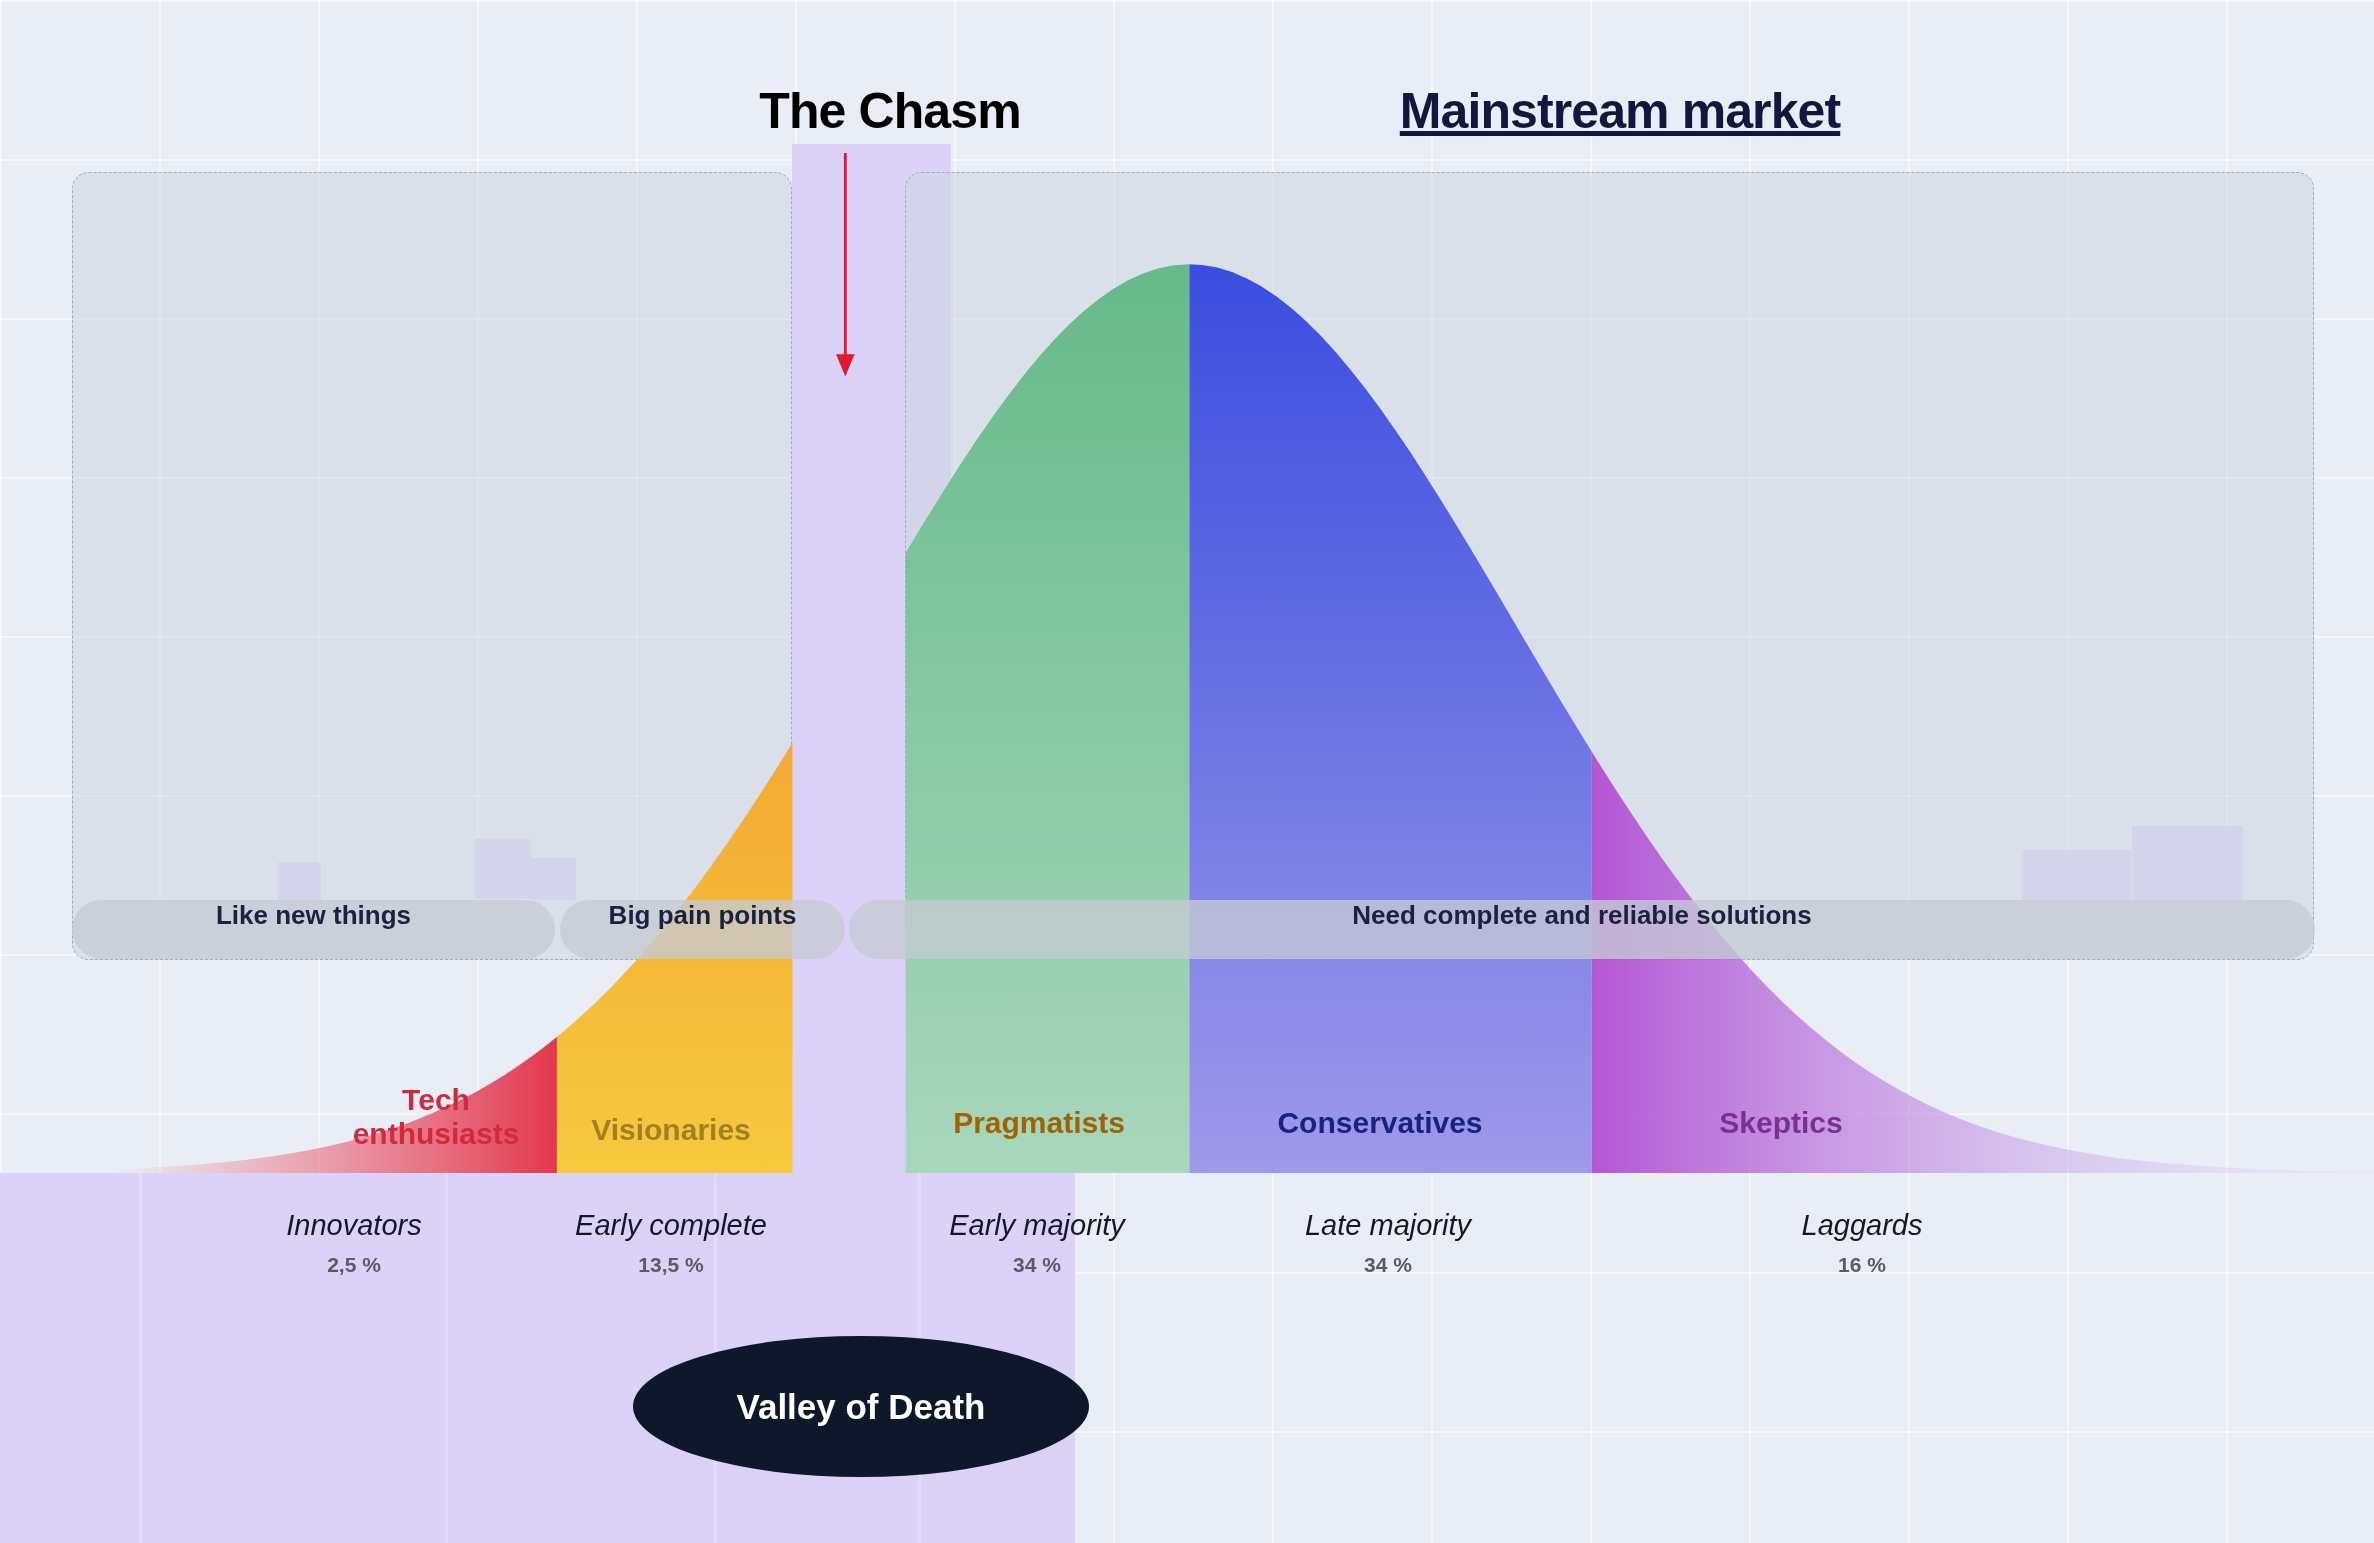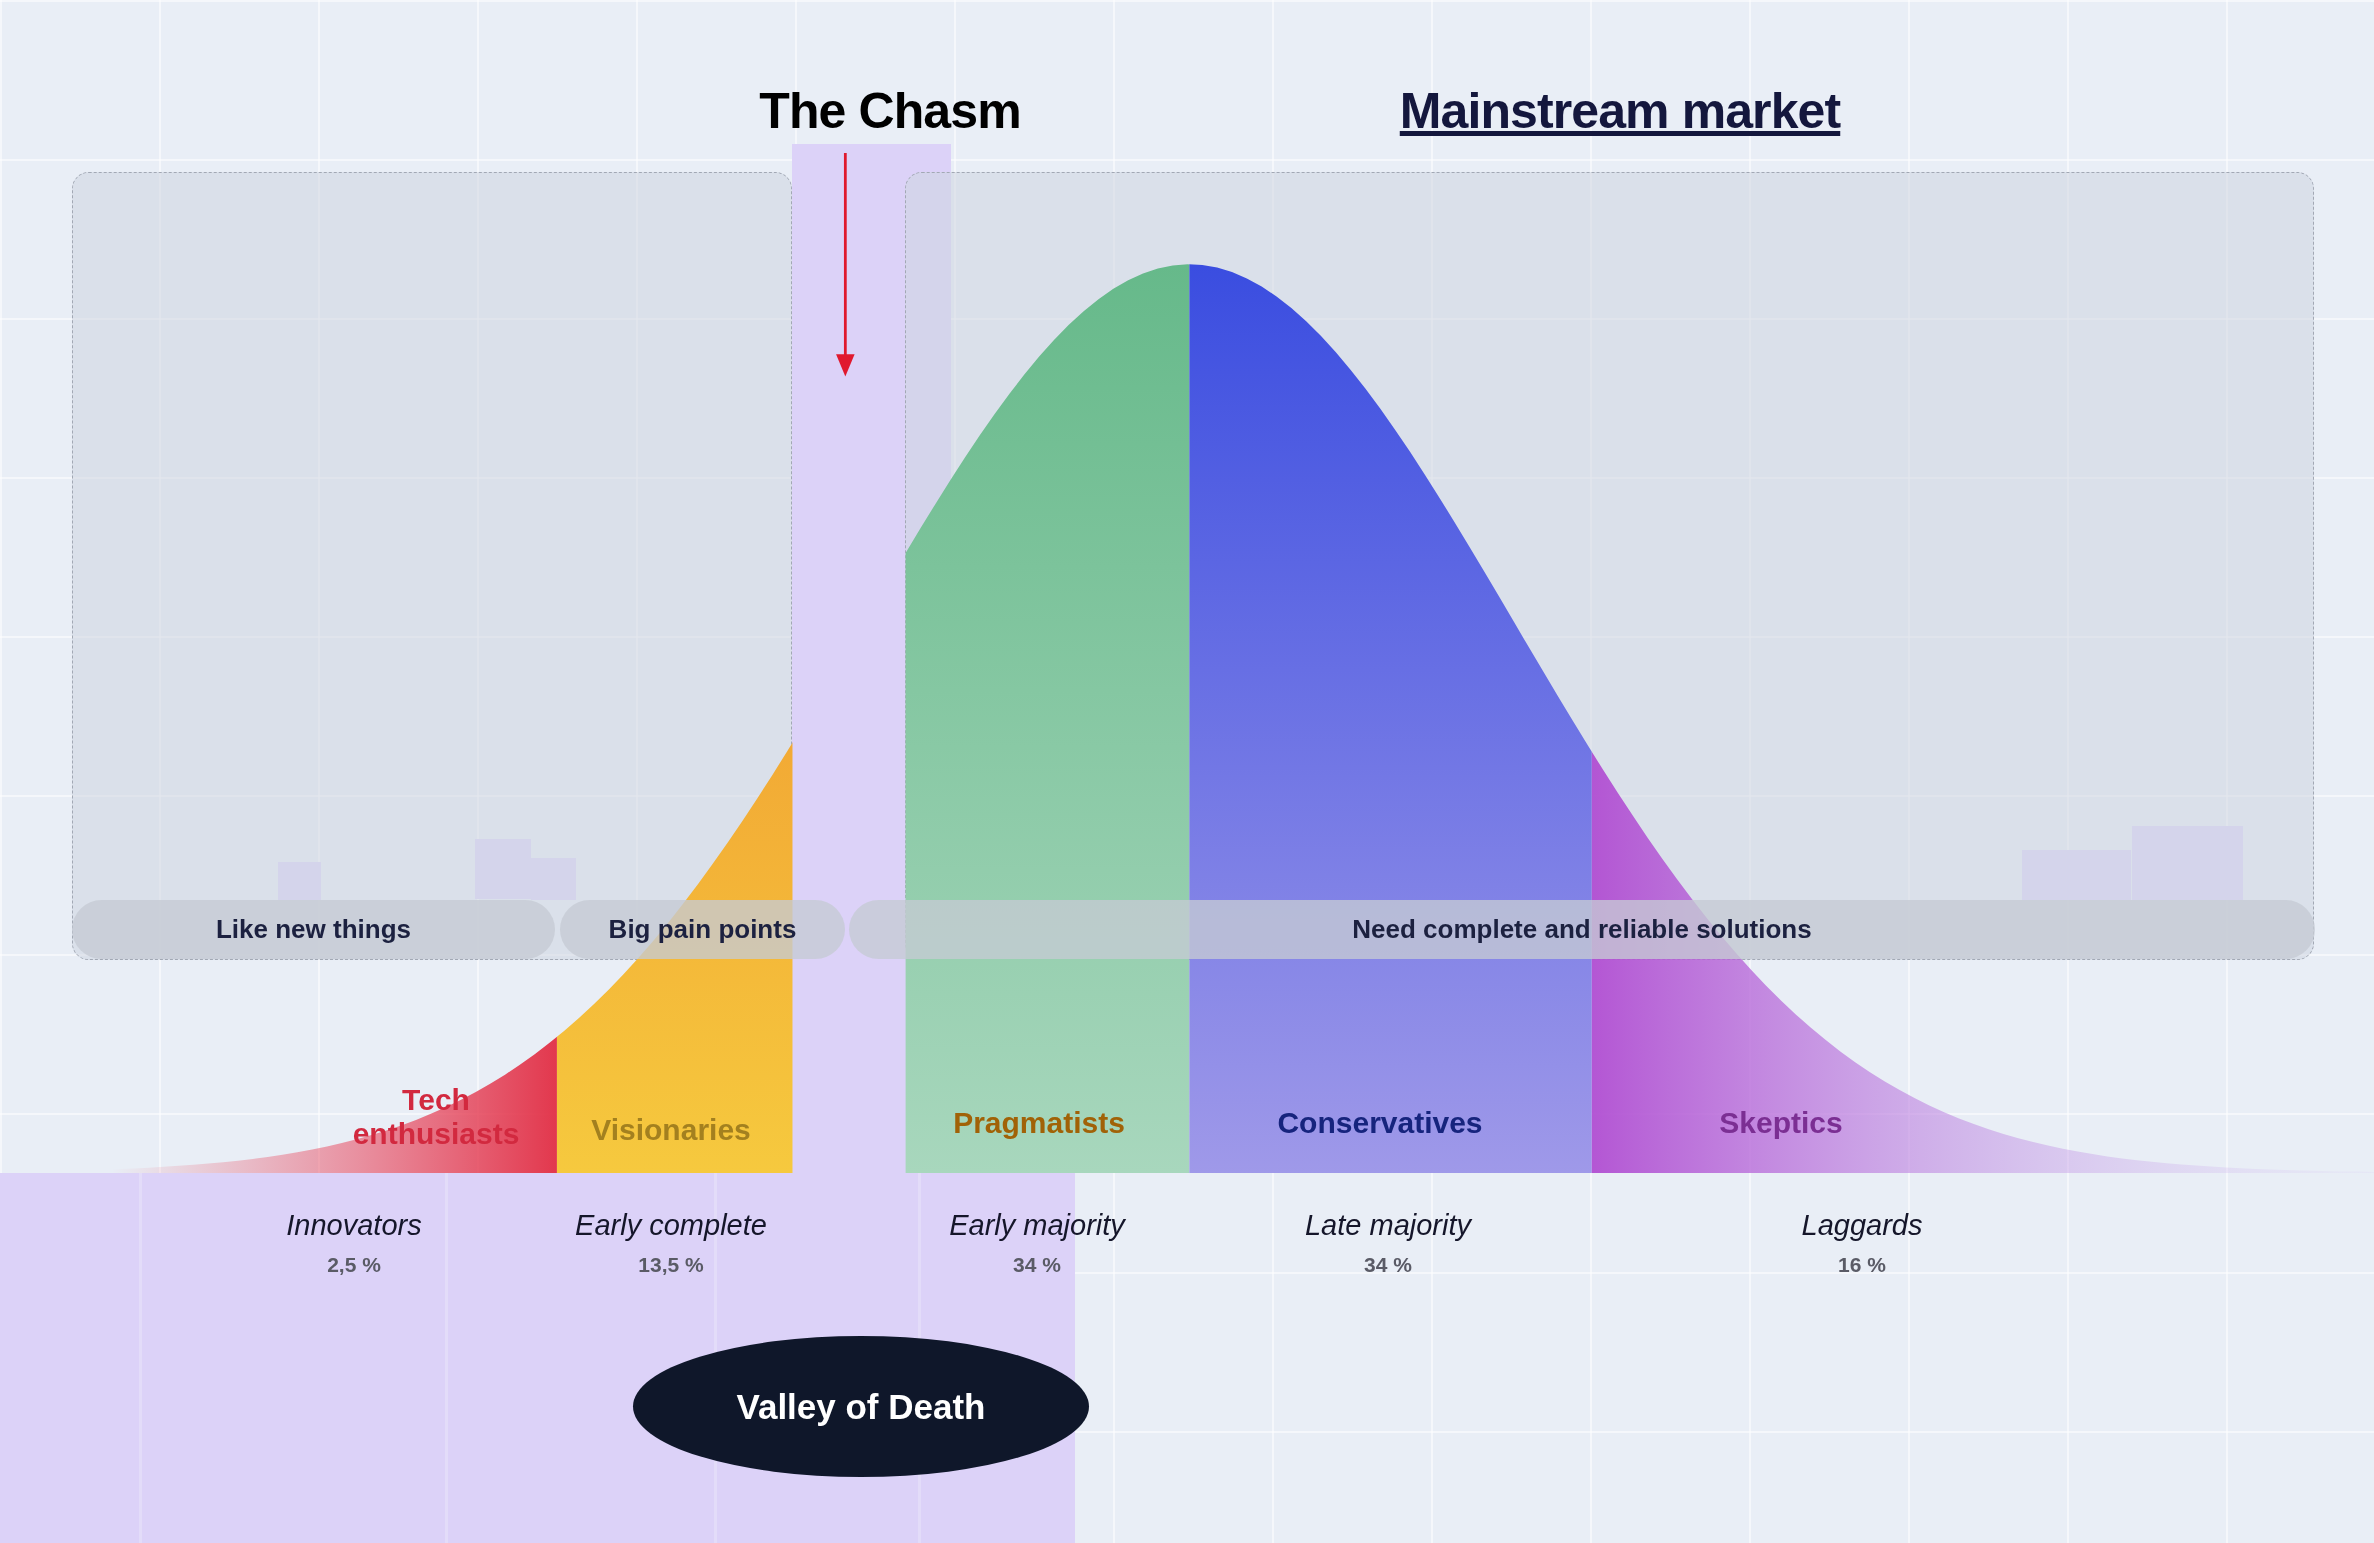--- a/index.html
+++ b/index.html
@@ -32,21 +32,21 @@
     border-radius:16.7px;background:rgba(206,213,224,.55);box-sizing:border-box;
   }
   .box-left{left:72px;width:720px;}
   .box-right{left:905px;width:1409px;}
   
   .curve{position:absolute;left:0;top:0;}
   
   .pill{
     position:absolute;top:900px;height:59px;border-radius:30px;
     background:rgba(197,202,211,.78);
-    display:flex;align-items:center;justify-content:center;
+    display:flex;justify-content:center;
     font-weight:bold;font-size:26px;color:#1c2140;white-space:nowrap;
   }
   .pill1{left:72px;width:483px;}
   .pill2{left:560px;width:285px;}
   .pill3{left:849px;width:1466px;}
   
   .title{
     position:absolute;top:82px;transform:translateX(-50%);
     font-weight:800;font-size:50px;letter-spacing:-0.9px;color:#14173d;white-space:nowrap;
   }

